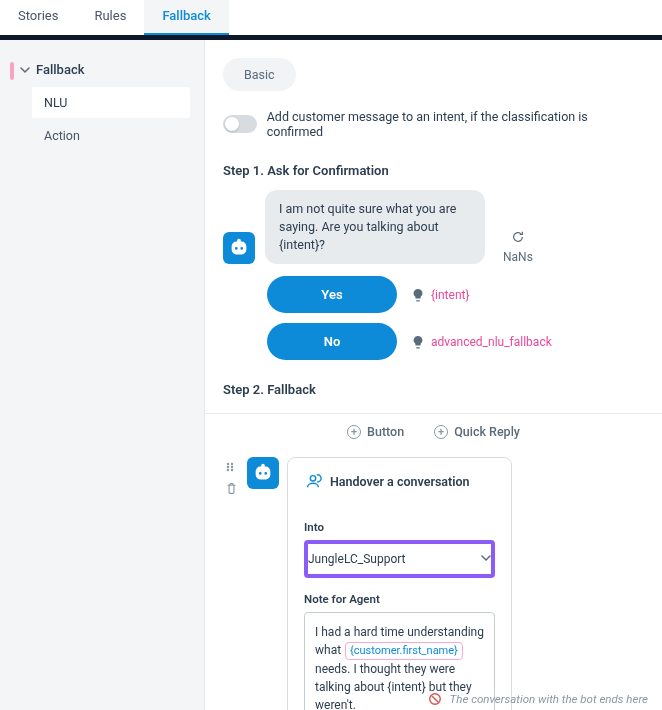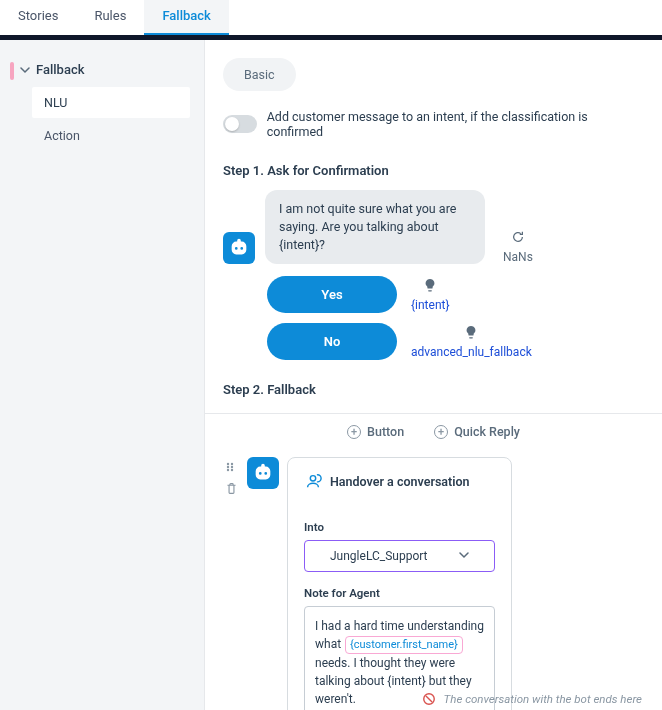--- a/index.html
+++ b/index.html
@@ -202,22 +202,21 @@
   font-weight: 600;
   font-size: 13px;
   border-radius: 20px;
   cursor: pointer;
 }
 .intent-meta {
   display: flex;
   align-items: center;
   gap: 6px;
   font-size: 12px;
-  color: #1d4ed8;
-  flex-direction: column;
+  color: #ec4899;
 }
 .intent-meta .bulb {
   width: 14px;
   height: 14px;
   display: inline-flex;
 }
 .divider {
   border: none;
   border-top: 1px solid #e6e8eb;
   margin: 16px -18px 10px -18px;
@@ -286,23 +285,23 @@
   display: inline-flex;
   color: #0d8bd8;
 }
 .field-label {
   font-size: 11.5px;
   font-weight: 600;
   color: #2c3e50;
   margin-bottom: 6px;
 }
 .select {
-  border: 1px solid #8b5cf6;
+  border: 4px solid #8b5cf6;
   border-radius: 4px;
-  padding: 8px 25px;
+  padding: 8px 0;
   font-size: 12px;
   display: flex;
   justify-content: space-between;
   align-items: center;
   cursor: pointer;
   margin-bottom: 14px;
   color: #2c3e50;
 }
 .note-box {
   border: 1px solid #c6cdd4;
@@ -323,21 +322,21 @@
   line-height: 16px;
   margin: 0 1px;
 }
 .optional {
   font-size: 10.5px;
   color: #8a97a3;
   margin-top: 4px;
 }
 .footer {
   position: absolute;
-  right: 20px;
+  right: 14px;
   bottom: 10px;
   display: flex;
   align-items: center;
   gap: 8px;
   font-size: 11.5px;
   font-style: italic;
   color: #8a97a3;
 }
 .footer .stop-icon {
   width: 14px;

